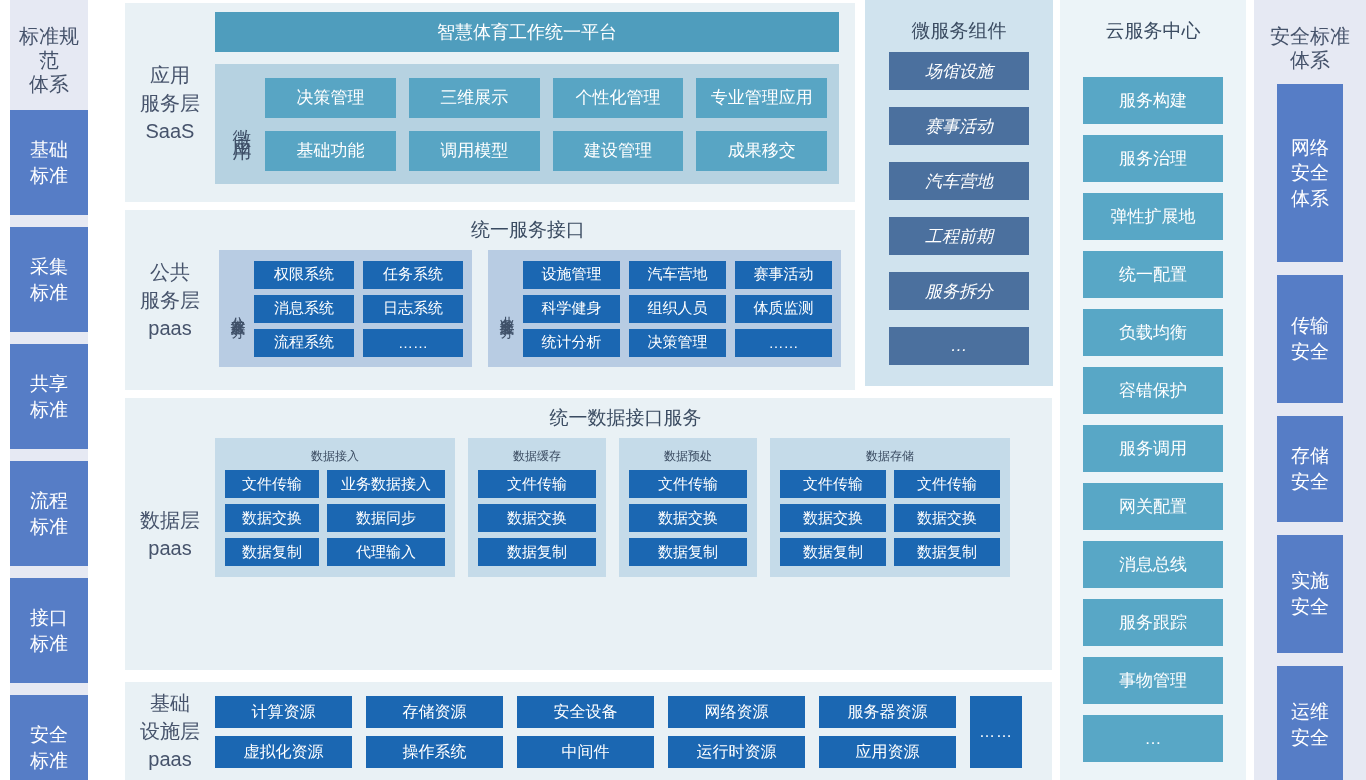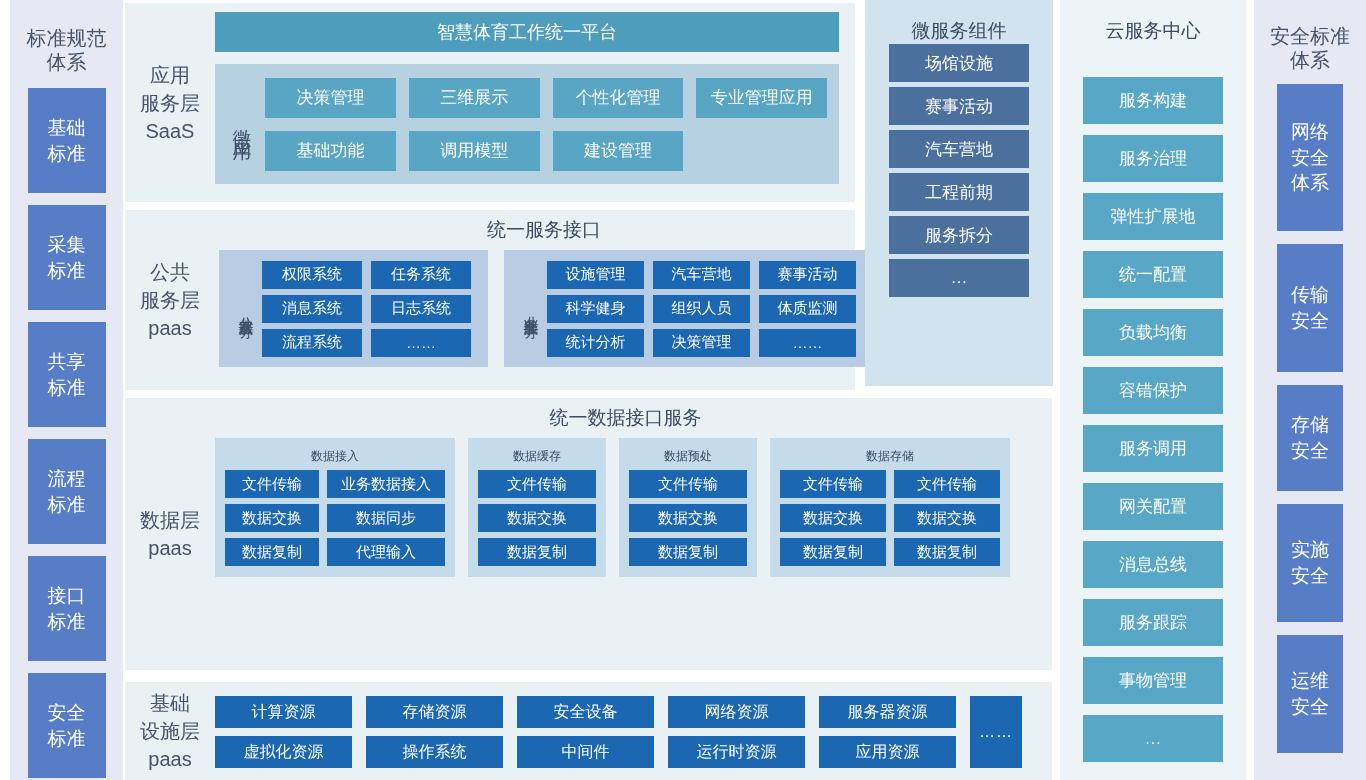--- a/index.html
+++ b/index.html
@@ -5,33 +5,33 @@
   html,body{margin:0;padding:0;}
   body{
     width:1366px;height:780px;position:relative;overflow:hidden;
     background:#ffffff;
     font-family:"Liberation Sans", sans-serif;
     color:#3c4d66;
   }
   .abs{position:absolute;}
   
   .side-panel{background:#e6e9f3;display:flex;flex-direction:column;align-items:center;}
-  #left-sidebar{left:10px;top:0;width:113px;height:780px;justify-content:center;}
+  #left-sidebar{left:10px;top:0;width:78px;height:780px;}
   #right-sidebar{left:1254px;top:0;width:112px;height:780px;}
   .side-title{margin-top:24px;font-size:20px;line-height:1.2;color:#46536b;text-align:center;white-space:pre-line;}
   .side-list{display:flex;flex-direction:column;align-items:center;}
   #left-sidebar .side-list{margin-top:14px;gap:12px;}
   #right-sidebar .side-list{margin-top:12px;gap:13px;}
   .side-btn{
     background:#567dc6;color:#fff;display:flex;align-items:center;justify-content:center;
     text-align:center;white-space:pre-line;font-size:19px;line-height:1.35;
   }
   #left-sidebar .side-btn{width:78px;height:105px;}
   #right-sidebar .side-btn{width:66px;}
-  .sh0{height:147px;} .sh1{height:128px;} .sh2{height:106px;} .sh3{height:118px;} .sh4{height:118px;}
+  .sh0{height:178px;} .sh1{height:128px;} .sh2{height:106px;} .sh3{height:118px;} .sh4{height:118px;}
   
   .section{background:#e9f1f5;display:flex;}
   #sec-app   {left:125px;top:3px;  width:730px;height:199px;}
   #sec-public{left:125px;top:210px;width:730px;height:180px;}
   #sec-data  {left:125px;top:398px;width:927px;height:272px;}
   #sec-infra {left:125px;top:682px;width:927px;height:98px;}
   .layer-label{
     flex:0 0 90px;display:flex;align-items:center;justify-content:center;
     text-align:center;font-size:20px;line-height:1.4;color:#46536b;white-space:pre-line;
   }
@@ -40,21 +40,21 @@
   
   .app-header{height:40px;margin-top:9px;background:#4f9dbd;color:#fff;font-size:18px;
     display:flex;align-items:center;justify-content:center;}
   .app-inner{margin-top:12px;height:120px;background:#b6d2e1;display:flex;align-items:center;padding:0 10px;}
   .v-label{writing-mode:vertical-rl;text-orientation:upright;color:#3f5068;}
   .app-inner .v-label{font-size:19px;letter-spacing:7px;margin:0 10px 0 4px;}
   .app-grid{flex:1;display:grid;grid-template-columns:repeat(4,1fr);gap:13px 13px;margin-right:2px;}
   .btn-teal{background:#58a5c4;color:#fff;font-size:17px;height:40px;display:flex;align-items:center;justify-content:center;}
   
   .public-groups{display:flex;gap:16px;margin-left:4px;}
-  .group{background:#b8cce3;display:flex;align-items:center;padding:7px 17px;gap:7px;height:103px;}
+  .group{background:#b8cce3;display:flex;align-items:center;padding:7px 9px;gap:7px;height:103px;}
   .group .v-label{font-size:15px;letter-spacing:2px;}
   .group-grid{display:grid;gap:6px 9px;}
   .g2{grid-template-columns:repeat(2,100px);}
   .g3{grid-template-columns:repeat(3,97px);}
   .btn-blue{background:#1b67b2;color:#fff;font-size:15px;height:28px;display:flex;align-items:center;justify-content:center;}
   
   .data-groups{display:flex;gap:13px;}
   .data-group{background:#c5dbe9;padding:5px 10px 11px;display:flex;flex-direction:column;}
   .dg-title{text-align:center;color:#3a4b61;font-size:12px;height:27px;line-height:27px;}
   .dg-grid{display:grid;gap:6px 8px;}
@@ -65,21 +65,21 @@
   .bar{color:#fff;font-size:16px;display:flex;align-items:center;justify-content:center;}
   .bar-slate{background:#48739f;height:30px;}
   .bar-blue{background:#1b67b2;height:34px;}
   
   .infra-grid{display:grid;grid-template-columns:repeat(5,137px) 52px;grid-template-rows:32px 32px;gap:8px 14px;margin-top:14px;}
   .btn-res{background:#1b67b2;color:#fff;font-size:16px;display:flex;align-items:center;justify-content:center;}
   .infra-more{grid-column:6;grid-row:1/3;letter-spacing:1px;}
   
   #micro{left:865px;top:0;width:188px;height:386px;background:#d0e3ee;display:flex;flex-direction:column;align-items:center;}
   .col-title{margin-top:18px;font-size:19px;color:#3a4b61;}
-  .micro-list{margin-top:0;display:flex;flex-direction:column;gap:5px;}
+  .micro-list{margin-top:8px;display:flex;flex-direction:column;gap:17px;font-style:italic;}
   .btn-slate{width:140px;height:38px;background:#4b709e;color:#fff;font-size:17px;display:flex;align-items:center;justify-content:center;}
   
   #cloud{left:1060px;top:0;width:186px;height:780px;background:#ecf4f8;display:flex;flex-direction:column;align-items:center;}
   .cloud-list{margin-top:33px;display:flex;flex-direction:column;gap:11px;}
   .btn-cloud{width:140px;height:47px;background:#58a7c6;color:#fff;font-size:17px;display:flex;align-items:center;justify-content:center;}
 </style>
 </head>
 <body>
 
 <div class="abs side-panel" id="left-sidebar">
@@ -110,20 +110,21 @@
     <div class="app-inner">
       <div class="v-label">微应用</div>
       <div class="app-grid">
         <div class="btn-teal">决策管理</div>
         <div class="btn-teal">三维展示</div>
         <div class="btn-teal">个性化管理</div>
         <div class="btn-teal">专业管理应用</div>
         <div class="btn-teal">基础功能</div>
         <div class="btn-teal">调用模型</div>
         <div class="btn-teal">建设管理</div>
+        <div class="btn-teal">成果移交</div>
       </div>
     </div>
   </div>
 </div>
 
 <div class="abs section" id="sec-public">
   <div class="layer-label">公共
 服务层
 paas</div>
   <div class="sec-body">

